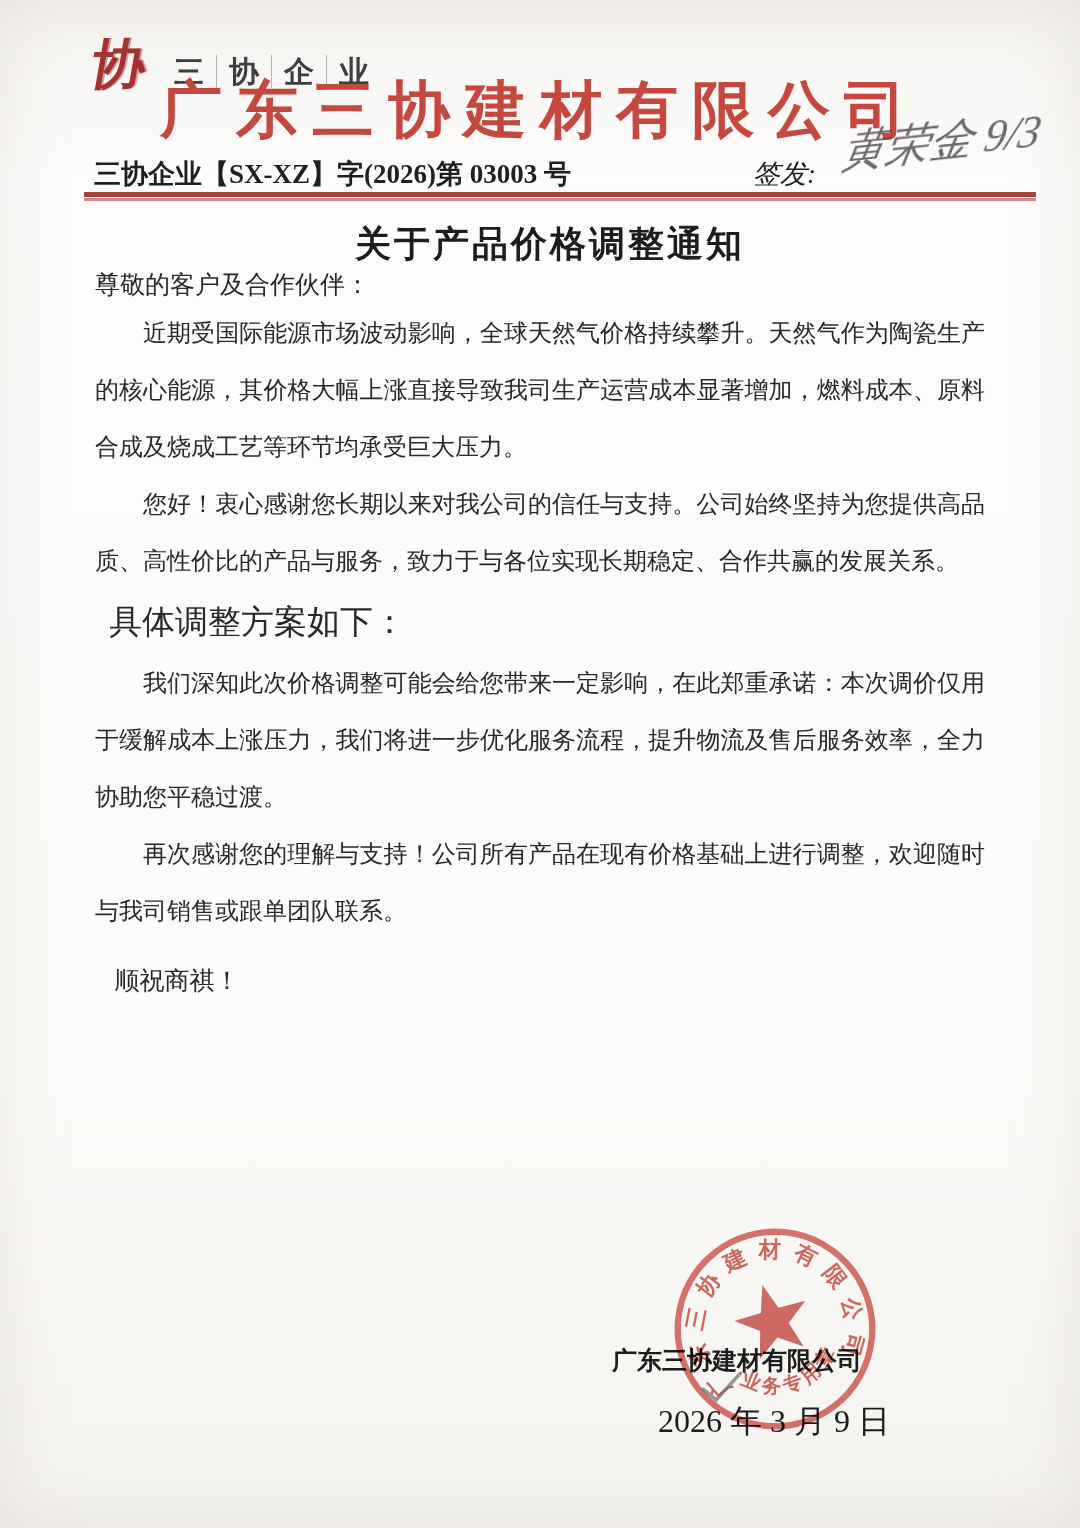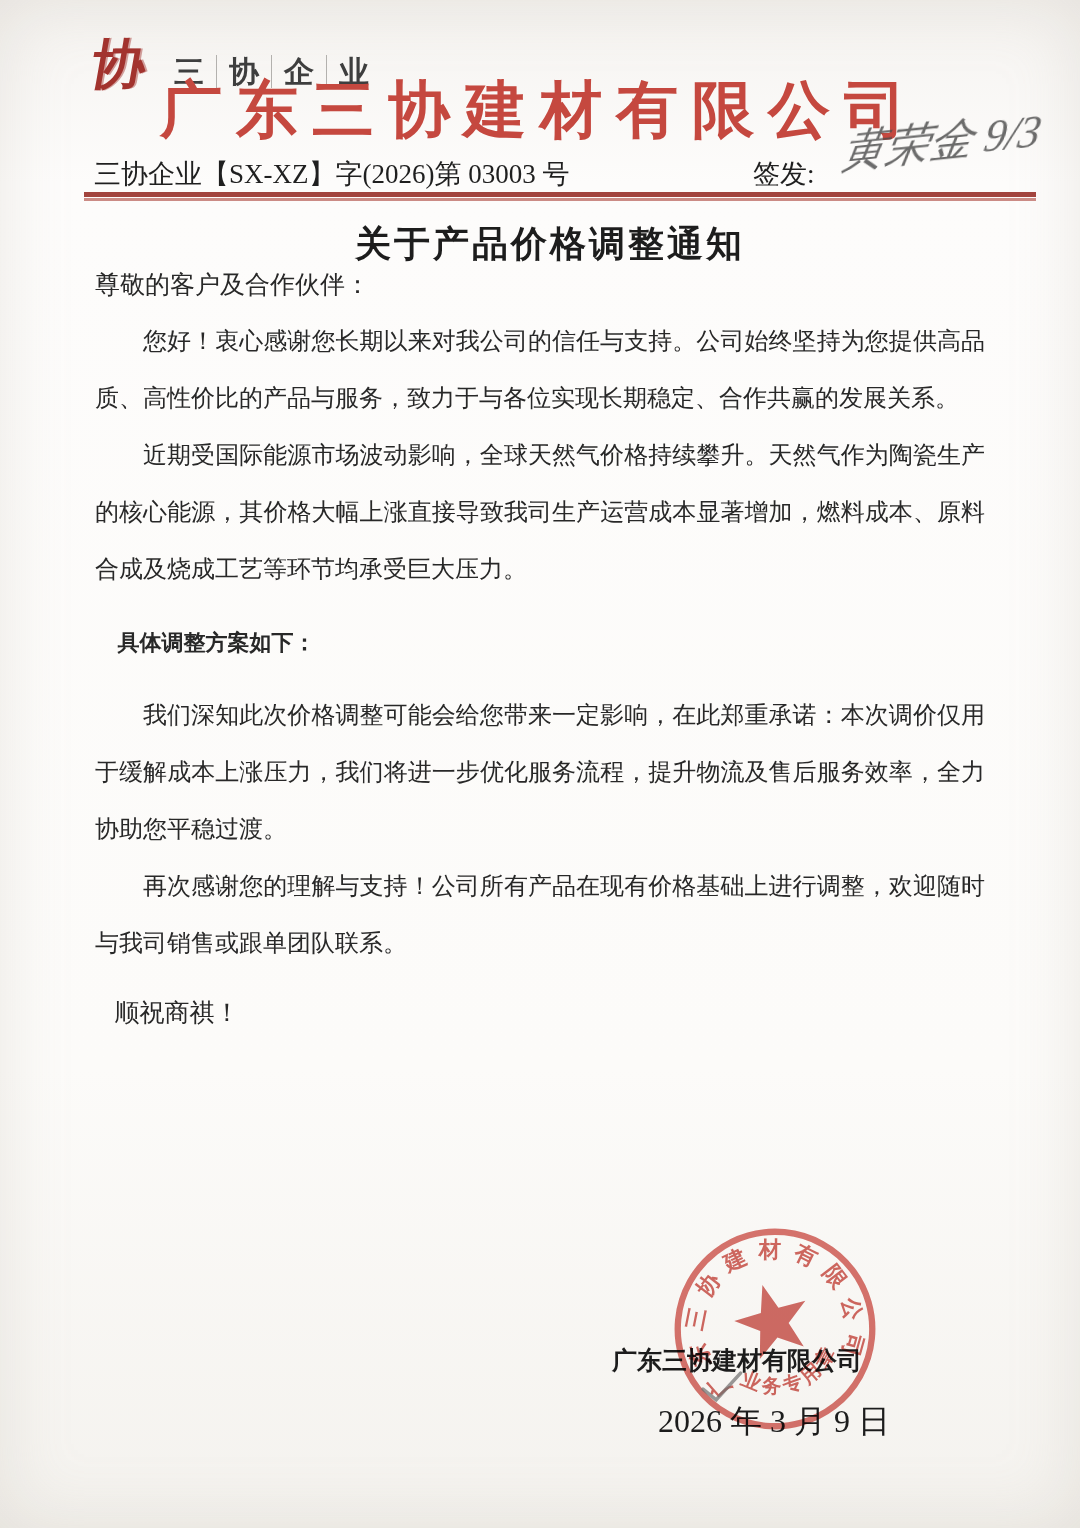--- a/index.html
+++ b/index.html
@@ -23,41 +23,41 @@
   .logo-chars span{
     font-size:30px;line-height:1.1;color:#3e3e3e;font-weight:600;
     padding:0 12px;
   }
   .logo-chars span + span{border-left:1px solid #b3b1ae;}
   .company-title{
     position:absolute;top:68px;left:0;width:100%;margin:0;
     text-align:center;font-size:62px;font-weight:700;letter-spacing:14px;
     color:#c5483f;white-space:nowrap;
   }
-  .doc-number{position:absolute;top:156px;left:94px;font-size:27px;color:#1f1f1f;}
-  .issued-label{position:absolute;top:156px;left:753px;font-size:27px;color:#1f1f1f;}
+  .doc-number{position:absolute;top:156px;left:94px;font-size:27px;color:#1f1f1f;font-weight:bold;}
+  .issued-label{position:absolute;top:156px;left:753px;font-size:27px;color:#1f1f1f;font-style:italic;}
   .issued-signature{
     position:absolute;top:112px;left:842px;z-index:5;
     font-size:44px;color:#4c4c4c;opacity:.82;white-space:nowrap;
     font-style:italic;transform:rotate(-6deg) skewX(-16deg);
     filter:blur(.4px);
   }
   .rule{position:absolute;top:192px;left:84px;width:952px;z-index:2;}
   .rule-top{height:5px;background:#a2443e;}
   .rule-bottom{height:3px;background:#cb8b85;margin-top:1px;}
   
   .notice-title{
     position:absolute;top:210px;left:0;width:100%;margin:10px;text-align:center;
     font-family:"Liberation Sans","DejaVu Sans",sans-serif;
     font-size:36px;font-weight:700;letter-spacing:3px;color:#1d1d1d;
   }
   .main{position:absolute;top:265px;left:95px;width:890px;}
-  .salutation{margin:0 0 8px;font-size:25px;line-height:40px;}
+  .salutation{margin:0 0 0;font-size:25px;line-height:40px;}
   .para{margin:0;font-size:24px;line-height:57px;text-indent:2em;text-align:justify;}
-  .section-heading{margin:16px;font-size:22px;font-weight:700;line-height:57px;text-indent:.3em;}
+  .section-heading{margin:4px;font-size:33px;font-weight:400;line-height:57px;text-indent:.3em;}
   .closing{margin:12px;font-size:25px;line-height:57px;text-indent:.3em;}
   
   .signoff-company{position:absolute;top:1344px;left:612px;font-size:25px;font-weight:700;color:#1c1c1c;z-index:1;}
   .signoff-date{position:absolute;top:1400px;left:658px;font-size:32px;color:#1c1c1c;z-index:1;}
   
   .stamp{
     position:absolute;top:1222px;left:668px;width:214px;height:214px;z-index:4;
     transform:rotate(-16deg);mix-blend-mode:multiply;opacity:.88;
   }
   .stamp text{font-family:"Liberation Serif","DejaVu Serif",serif;font-weight:600;}
@@ -86,22 +86,22 @@
 
   <div class="rule">
     <div class="rule-top"></div>
     <div class="rule-bottom"></div>
   </div>
 
   <h2 class="notice-title">关于产品价格调整通知</h2>
 
   <div class="main">
     <p class="salutation">尊敬的客户及合作伙伴：</p>
+    <p class="para">近期受国际能源市场波动影响，全球天然气价格持续攀升。天然气作为陶瓷生产的核心能源，其价格大幅上涨直接导致我司生产运营成本显著增加，燃料成本、原料合成及烧成工艺等环节均承受巨大压力。</p>
     <p class="para">您好！衷心感谢您长期以来对我公司的信任与支持。公司始终坚持为您提供高品质、高性价比的产品与服务，致力于与各位实现长期稳定、合作共赢的发展关系。</p>
-    <p class="para">近期受国际能源市场波动影响，全球天然气价格持续攀升。天然气作为陶瓷生产的核心能源，其价格大幅上涨直接导致我司生产运营成本显著增加，燃料成本、原料合成及烧成工艺等环节均承受巨大压力。</p>
     <p class="section-heading">具体调整方案如下：</p>
     <p class="para">我们深知此次价格调整可能会给您带来一定影响，在此郑重承诺：本次调价仅用于缓解成本上涨压力，我们将进一步优化服务流程，提升物流及售后服务效率，全力协助您平稳过渡。</p>
     <p class="para">再次感谢您的理解与支持！公司所有产品在现有价格基础上进行调整，欢迎随时与我司销售或跟单团队联系。</p>
     <p class="closing">顺祝商祺！</p>
   </div>
 
   <div class="signoff-company">广东三协建材有限公司</div>
   <div class="signoff-date">2026 年 3 月 9 日</div>
 
   <svg class="stamp" viewBox="0 0 220 220" xmlns="http://www.w3.org/2000/svg">

